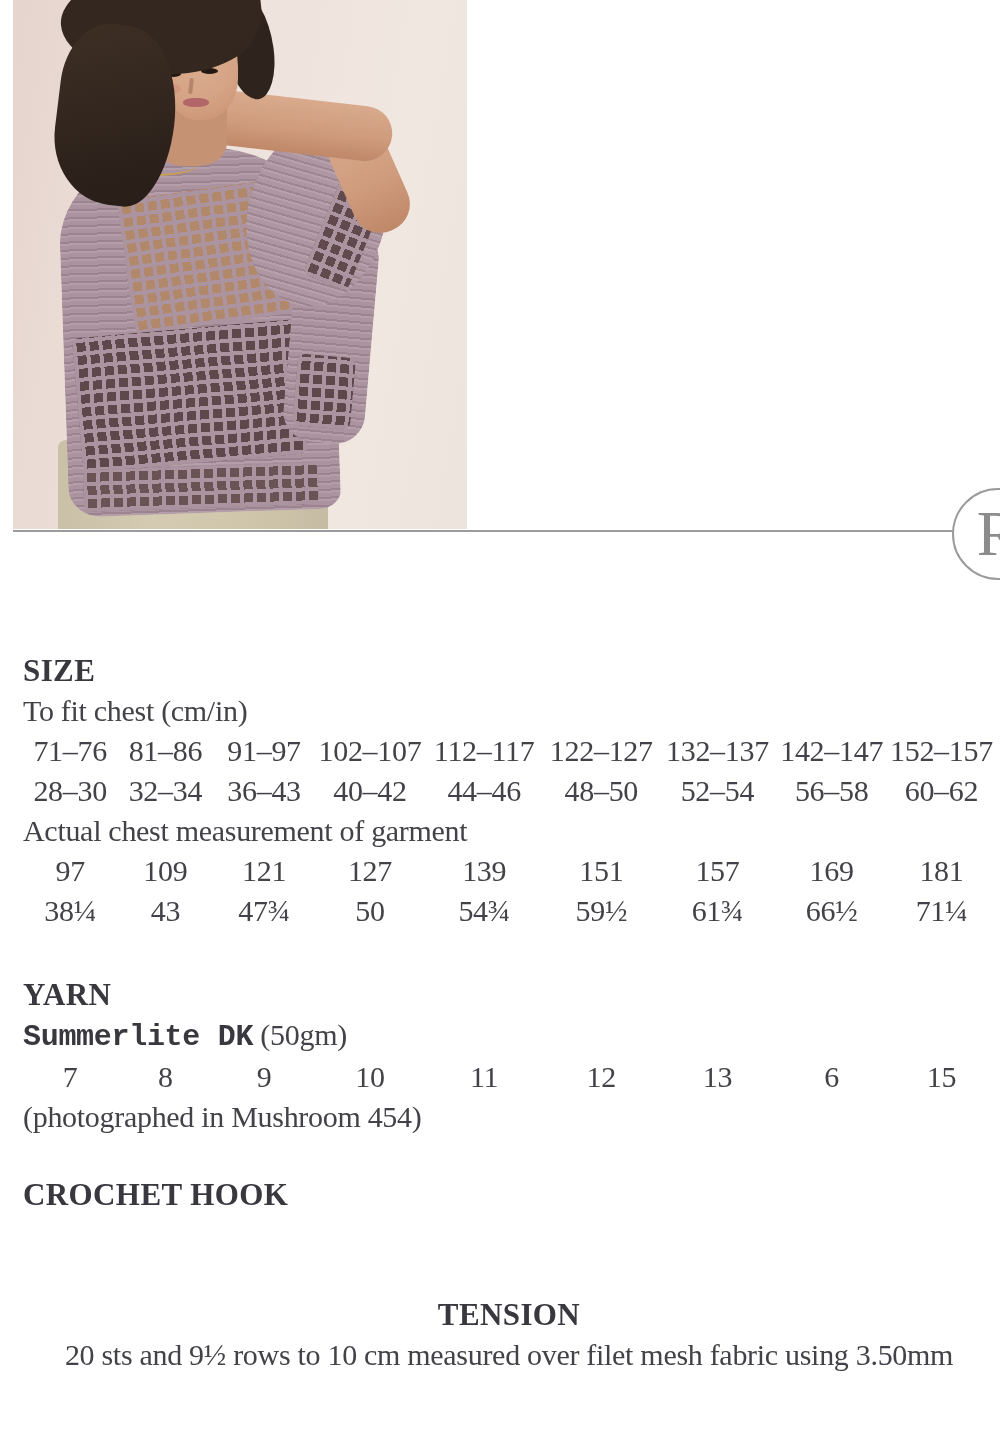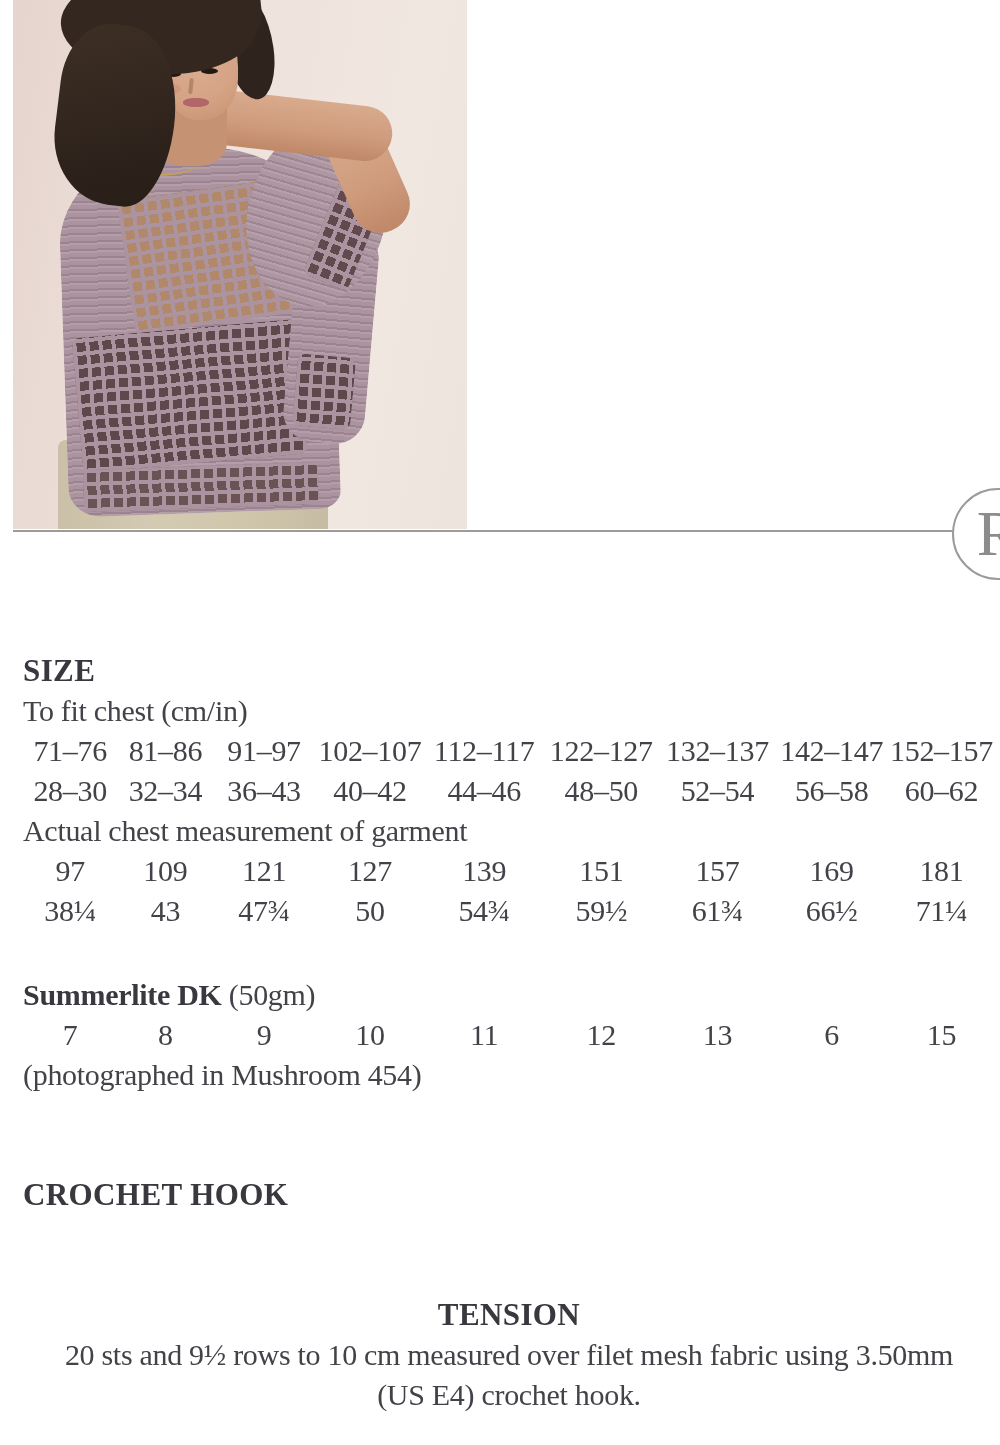--- a/index.html
+++ b/index.html
@@ -83,21 +83,21 @@
     display:flex; align-items:center; justify-content:center; box-sizing:border-box;
   }
   .logo-letter{ font-size:64px; line-height:1; color:#8c8c8c; font-family:"Liberation Serif",serif; }
   
   .content{ position:absolute; left:15px; top:0; width:972px; color:#434248;
             font-size:30px; line-height:40px; letter-spacing:-0.3px; }
   .content section{ position:absolute; left:0; width:100%; margin:8px; }
   .sec-size{ top:643px; } .sec-yarn{ top:967px; } .sec-hook{ top:1167px; } .sec-tension{ top:1287px;text-align:center; }
   h2{ margin:0; font-size:31px; line-height:40px; font-weight:bold; letter-spacing:0.4px; color:#39383e; }
   p{ margin:0; white-space:nowrap; }
-  .bold{ font-weight:bold; color:#39383e; }
+  .bold{ font-weight:bold; color:#39383e;font-family:Liberation Mono, monospace; }
   .nrow{ display:flex; height:40px; width:100%; }
   .nrow span{ display:block; line-height:40px; text-align:center; white-space:nowrap; flex:0 0 auto; }
   .nrow span:nth-child(1){ width:9.7%; }
   .nrow span:nth-child(2){ width:9.9%; }
   .nrow span:nth-child(3){ width:10.4%; }
   .nrow span:nth-child(4){ width:11.4%;text-align:center; }
   .nrow span:nth-child(5){ width:12.1%; }
   .nrow span:nth-child(6){ width:12.0%; }
   .nrow span:nth-child(7){ width:11.9%; }
   .nrow span:nth-child(8){ width:11.6%; }
@@ -193,20 +193,21 @@
         <span>50</span>
         <span>54¾</span>
         <span>59½</span>
         <span>61¾</span>
         <span>66½</span>
         <span>71¼</span>
       </div>
     </section>
 
     <section class="sec-yarn">
+      <h2>YARN</h2>
       <p><span class="bold">Summerlite DK</span><span> (50gm)</span></p>
       <div class="nrow">
         <span>7</span>
         <span>8</span>
         <span>9</span>
         <span>10</span>
         <span>11</span>
         <span>12</span>
         <span>13</span>
         <span>6</span>
@@ -215,17 +216,16 @@
       <p>(photographed in Mushroom 454)</p>
     </section>
 
     <section class="sec-hook">
       <h2>CROCHET HOOK</h2>
     </section>
 
     <section class="sec-tension">
       <h2>TENSION</h2>
       <p>20 sts and 9½ rows to 10 cm measured over filet mesh fabric using 3.50mm</p>
-      <p>(US E4) crochet hook.</p>
     </section>
 
   </div>
 </div>
 
 </body></html>

